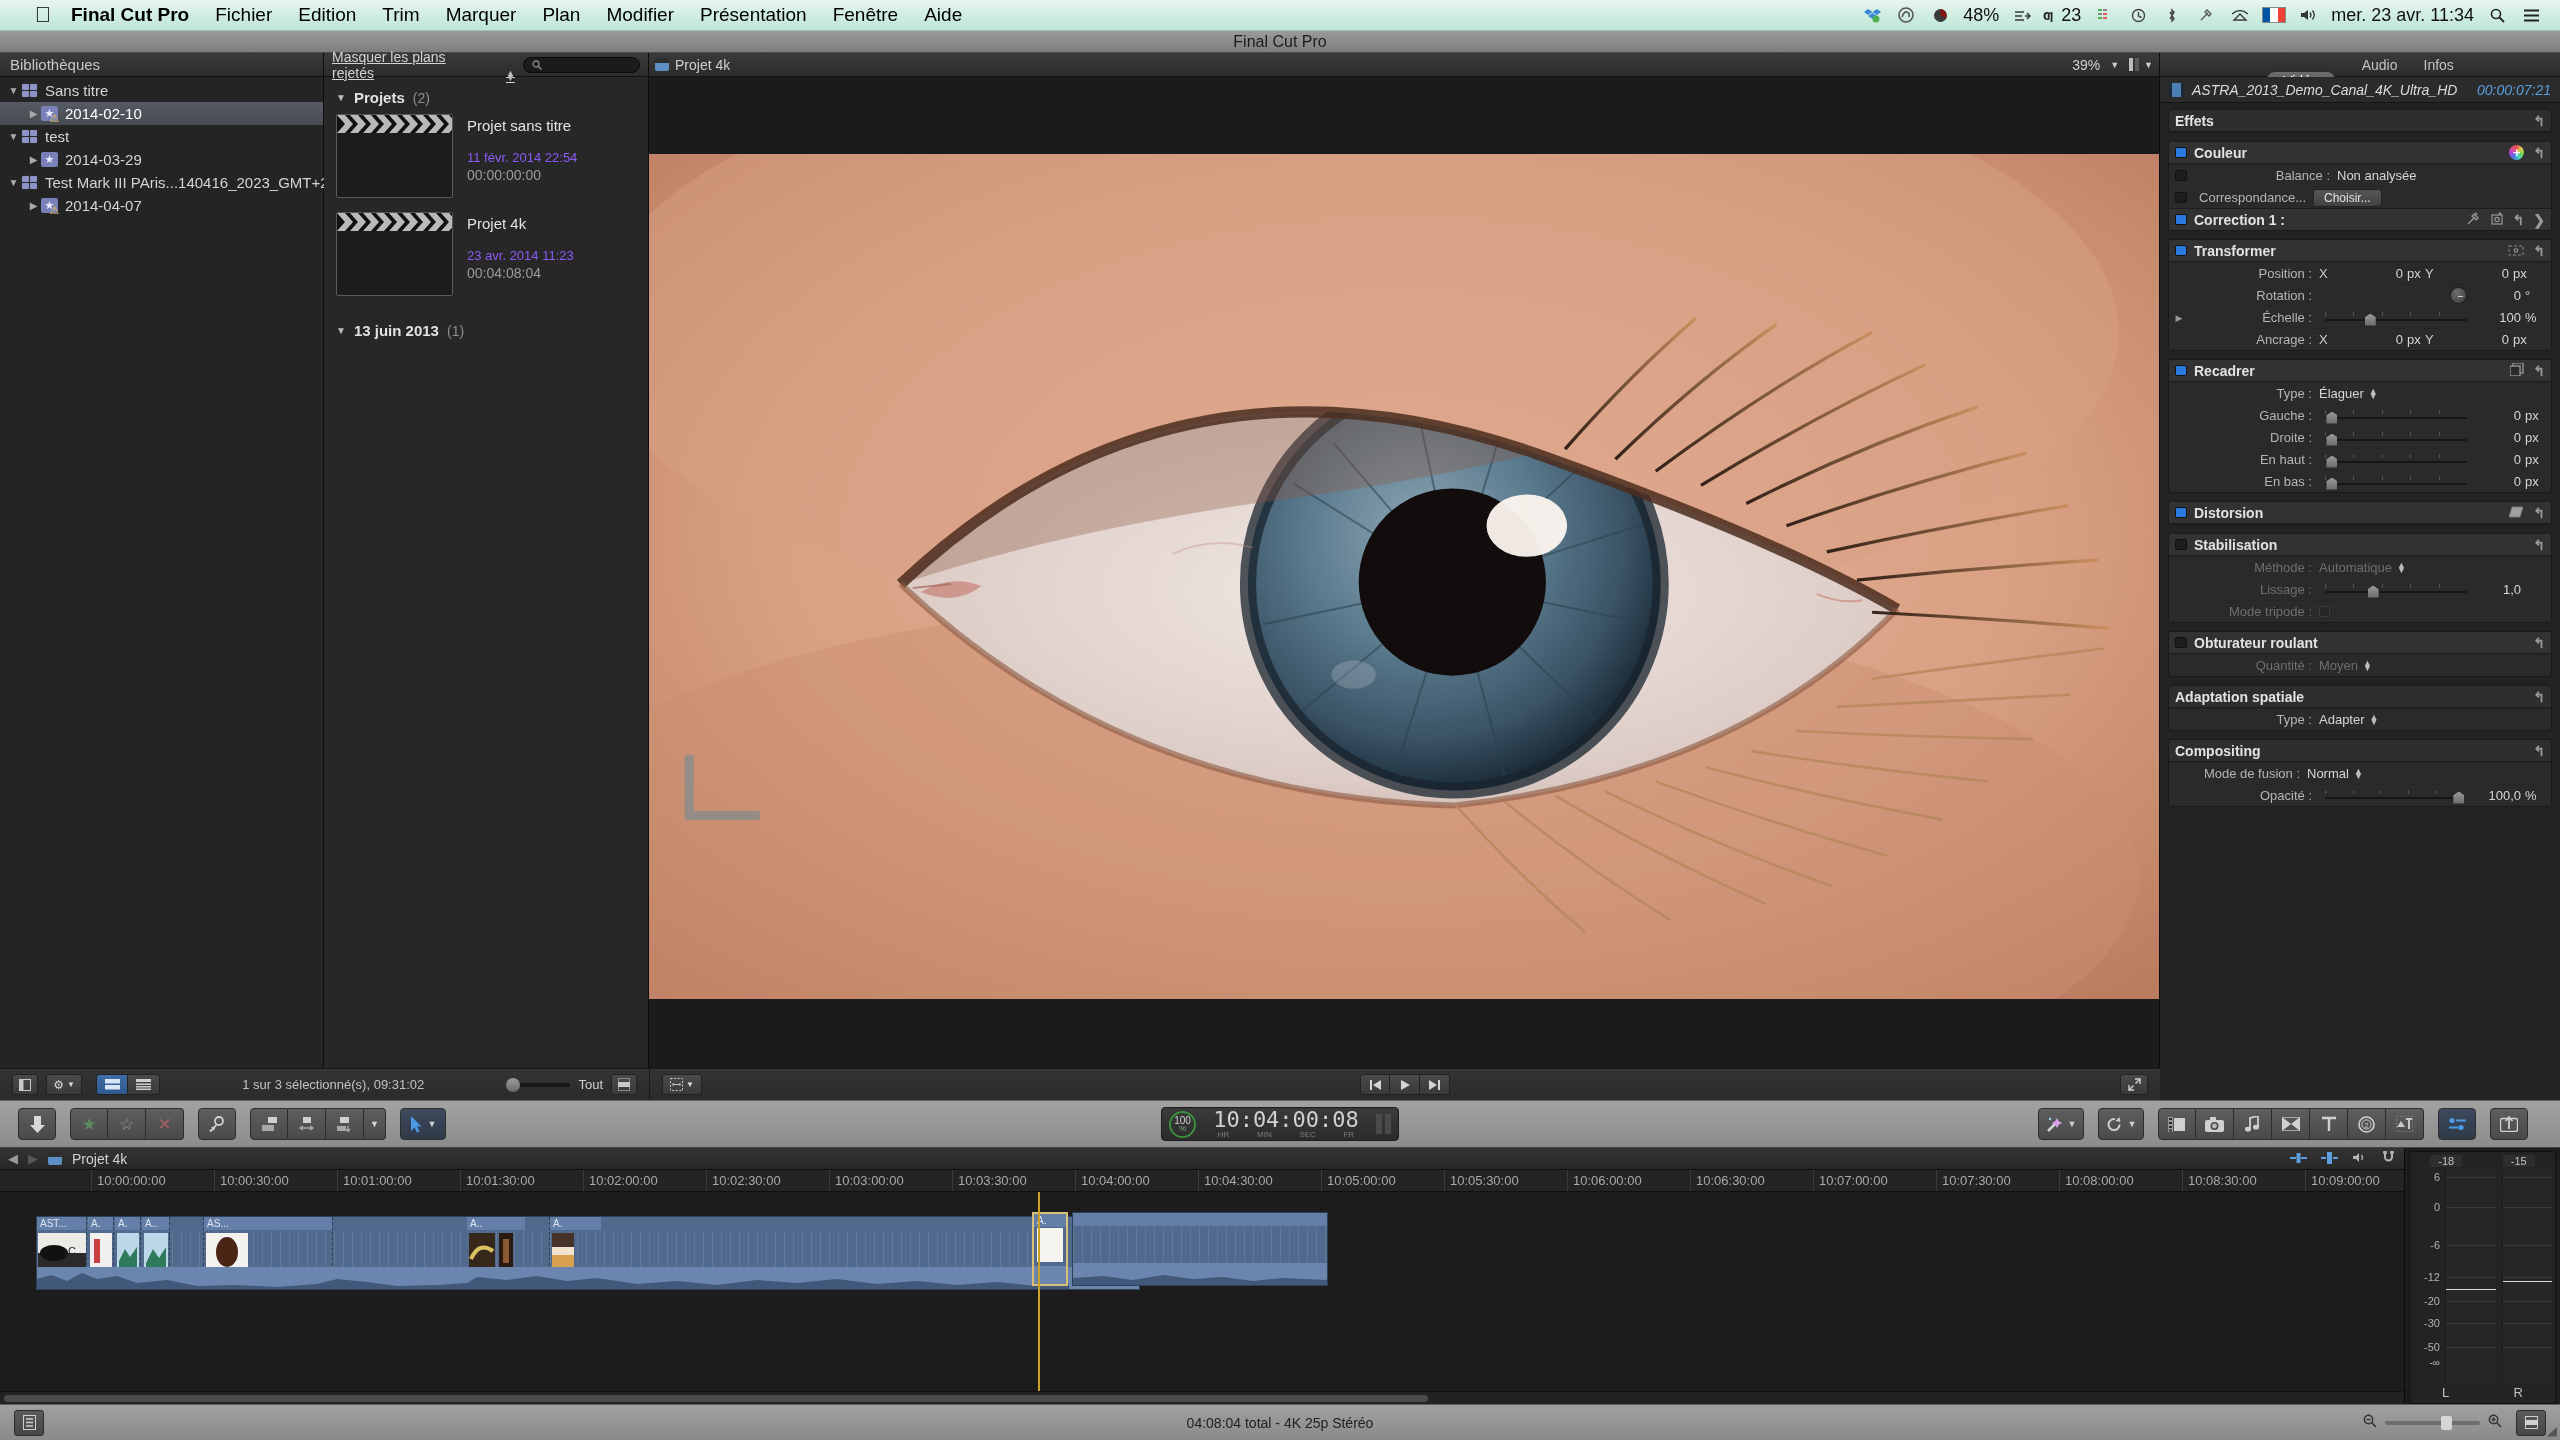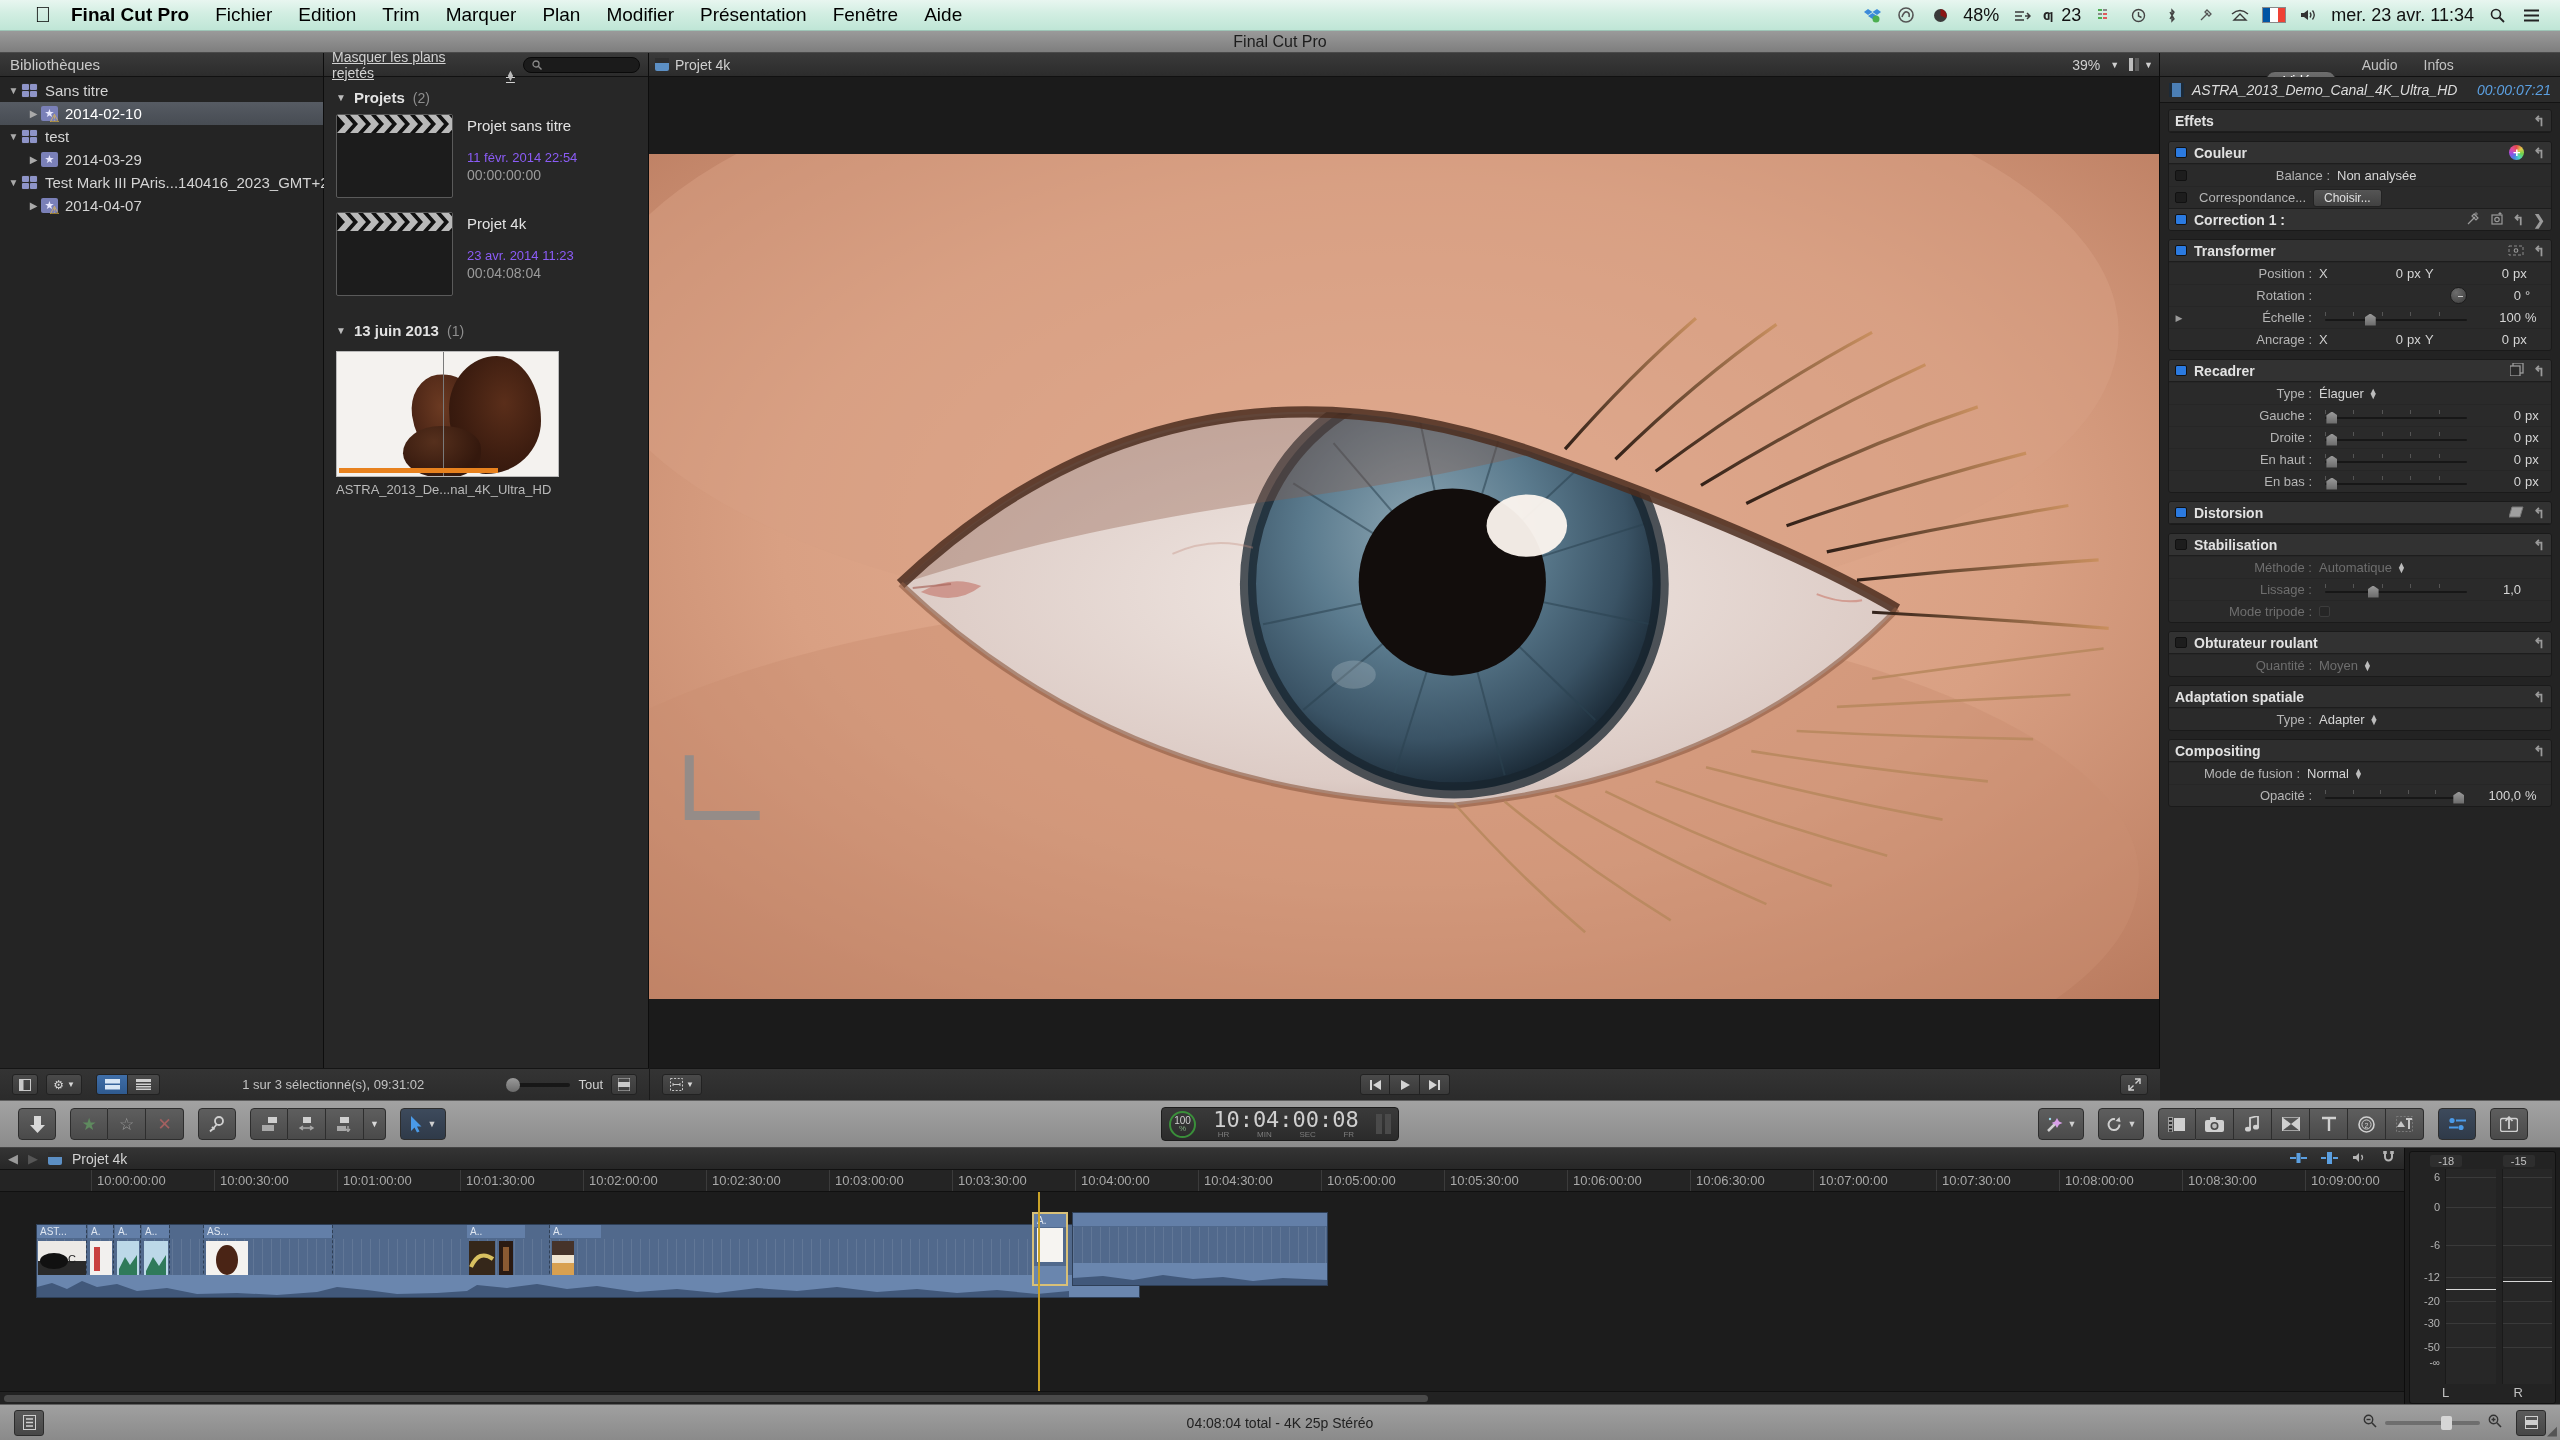--- a/index.html
+++ b/index.html
@@ -530,30 +530,20 @@
             <div class="proj-dur">00:04:08:04</div>
           </div>
         </div>
 
         <div class="grp-head" style="padding-top:12px">
           <span style="font-size:10px;color:#bbb">▼</span>
           <span>13 juin 2013</span>
           <span class="cnt">(1)</span>
         </div>
 
-        <div class="clip-tile">
-          <div class="clip-thumb">
-            <div class="blob1"></div>
-            <div class="blob2"></div>
-            <div class="blob3"></div>
-            <div class="playhead"></div>
-            <div class="favbar"></div>
-          </div>
-          <div class="clip-label">ASTRA_2013_De...nal_4K_Ultra_HD</div>
-        </div>
 
       </div>
 
     </div>
 
     <div class="viewer">
       <div class="viewer-head">
         <span class="proj-badge"></span>
         <span>Projet 4k</span>
         <span class="vh-right">
@@ -1279,21 +1269,21 @@
         <span class="tick" style="left:1654px">10:06:30:00</span>
         <span class="tick" style="left:1777px">10:07:00:00</span>
         <span class="tick" style="left:1900px">10:07:30:00</span>
         <span class="tick" style="left:2023px">10:08:00:00</span>
         <span class="tick" style="left:2146px">10:08:30:00</span>
         <span class="tick" style="left:2269px">10:09:00:00</span>
       </div>
 
       <div class="tl-canvas">
 
-        <div class="sl-block" style="position:absolute;left:36px;top:32px;width:1104px">
+        <div class="sl-block" style="position:absolute;left:36px;top:24px;width:1104px">
           <div class="film-strip"></div>
 
           <div style="position:absolute;left:0;top:0;width:50px;height:74px;border-right:1px dashed #2f3f55">
             <div class="sl-top">AST...</div>
             <svg width="48" height="36" viewBox="0 0 48 36" style="position:absolute;left:1px;top:16px">
               <rect width="48" height="36" fill="#eceae6"></rect>
                 <rect y="20" width="48" height="16" fill="#2a2a2a"></rect>
                 <ellipse cx="16" cy="20" rx="14" ry="8" fill="#111"></ellipse>
                 <text x="30" y="22" font-size="11" fill="#222" font-family="Liberation Sans">C</text>
             </svg>

